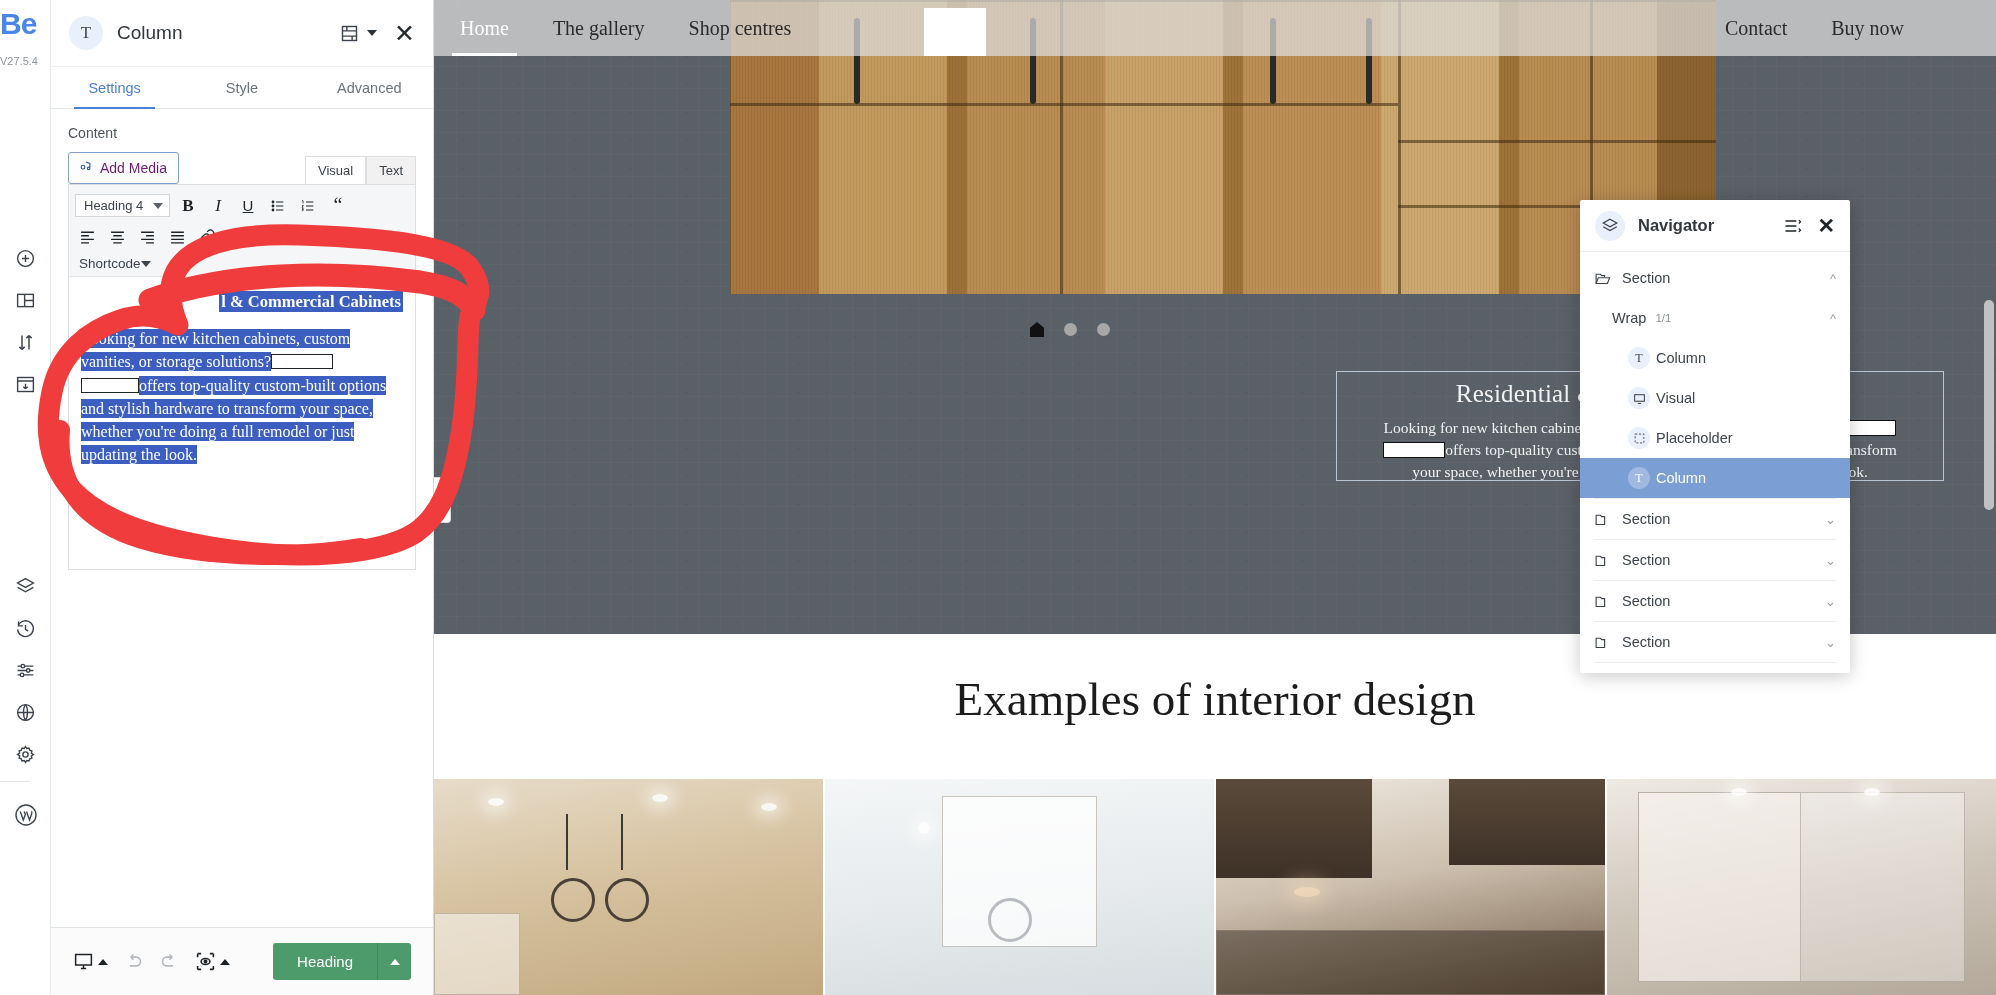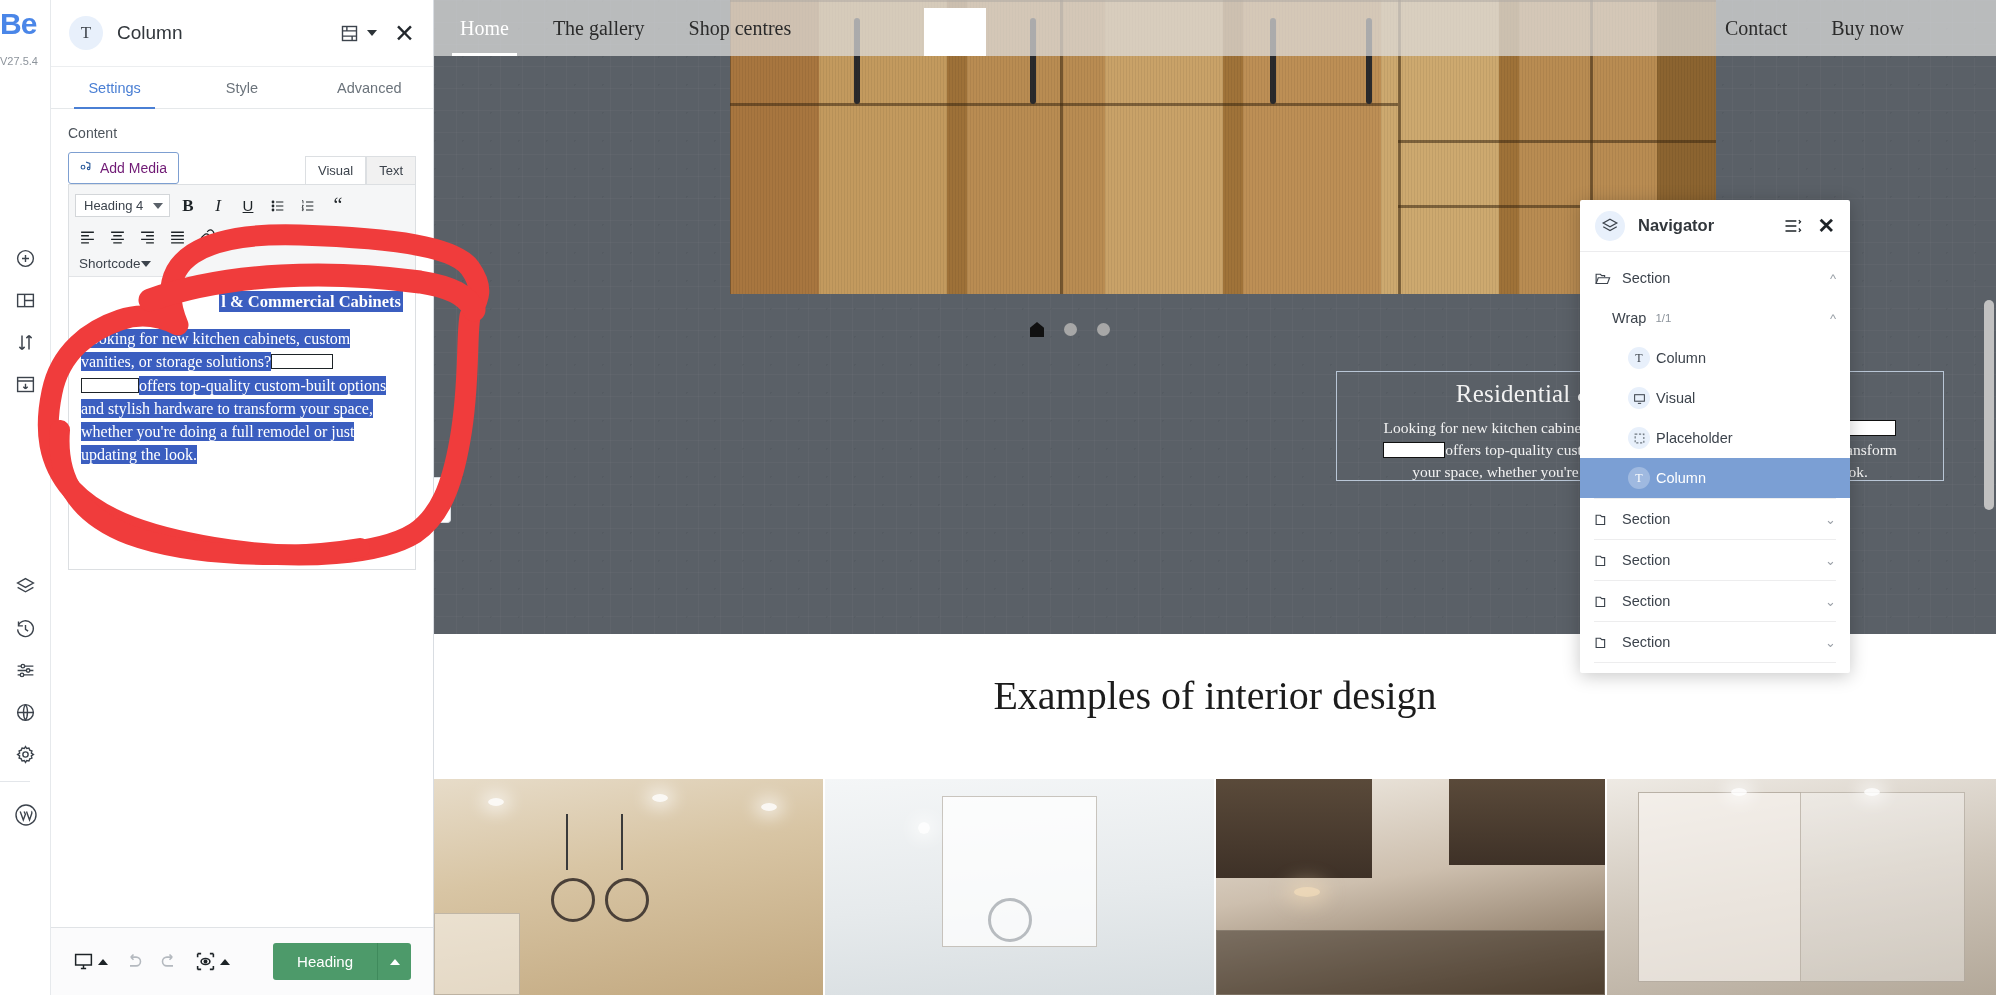--- a/index.html
+++ b/index.html
@@ -207,21 +207,21 @@
     letter-spacing: .2px; margin-bottom: 9px;
   }
   .promo-body {
     font-family: "Liberation Serif", serif; font-size: 15.5px; color: #f2f2f2;
     line-height: 1.42; text-align: center;
   }
   .blank-in { display:inline-block; background:#ffffff; border:1px solid #111; height:16px; vertical-align:-3px; }
 
   .section-white { position: absolute; left: 0; top: 634px; width: 100%; height: 145px; background: #fff; }
   .examples-title {
-    text-align: center; font-family: "Liberation Serif", serif; font-size: 40px;
+    text-align: center; font-family: "Liberation Serif", serif; font-size: 47px;
     color: #1c1c1c; padding-top: 38px; font-weight: normal;
   }
 
   .gallery { position: absolute; left: 0; top: 779px; width: 100%; height: 216px; display: flex; }
   .gal { flex: 1; position: relative; overflow: hidden; border-right: 2px solid #fff; }
   .gal:last-child { border-right: none; }
   .g1 { background: linear-gradient(170deg, #e7dcc9 0%, #d8c5a4 40%, #c2a87f 100%); }
   .g2 { background: linear-gradient(175deg, #f4f6f7 0%, #e6eaec 55%, #d7dde0 100%); }
   .g3 { background: linear-gradient(170deg, #efeae2 0%, #cdbfae 45%, #6e5a45 100%); }
   .g4 { background: linear-gradient(170deg, #eeeae4 0%, #cfc6ba 50%, #b3a899 100%); }

